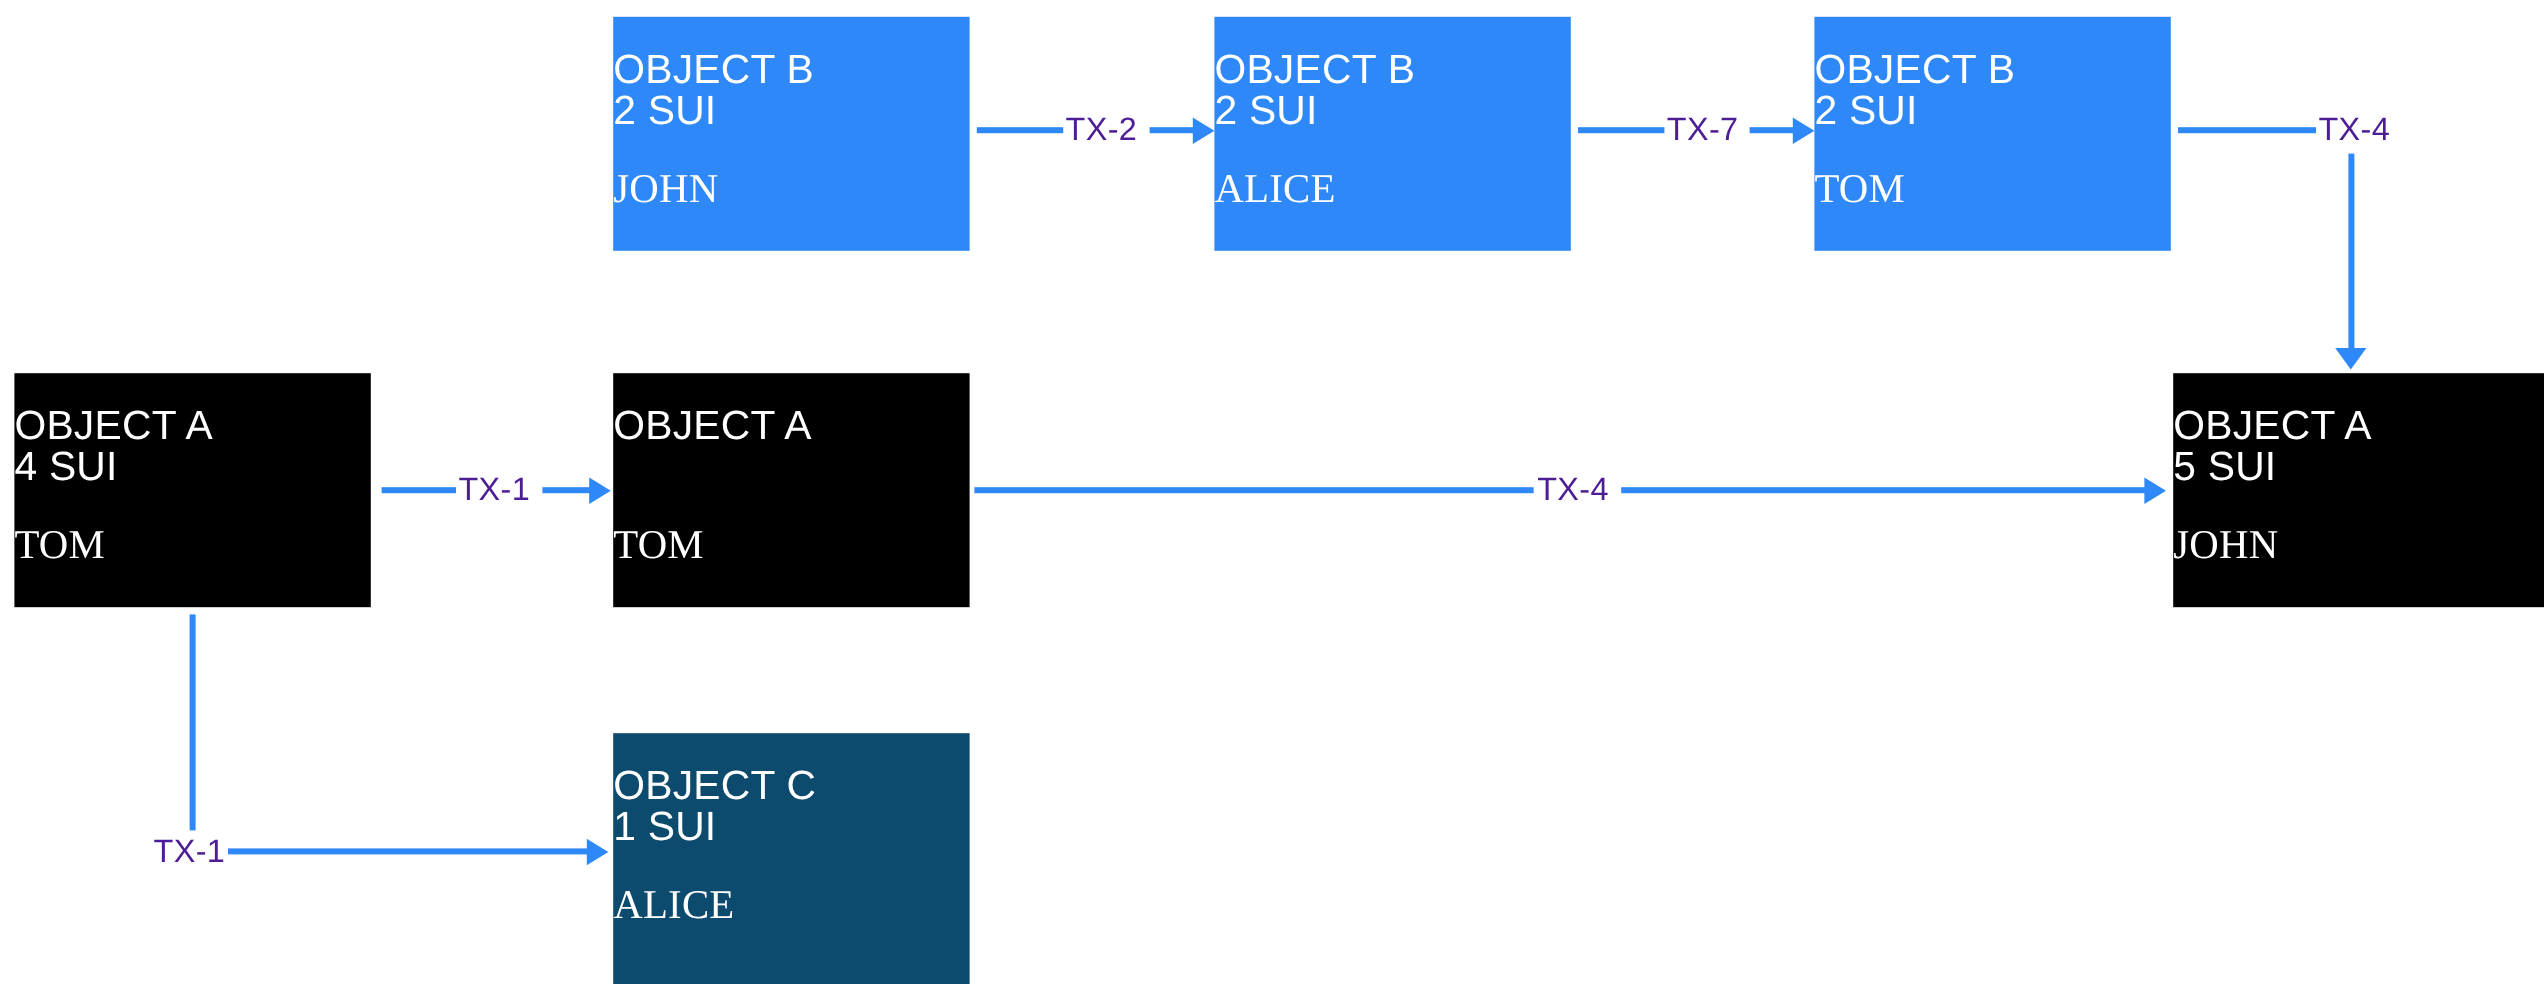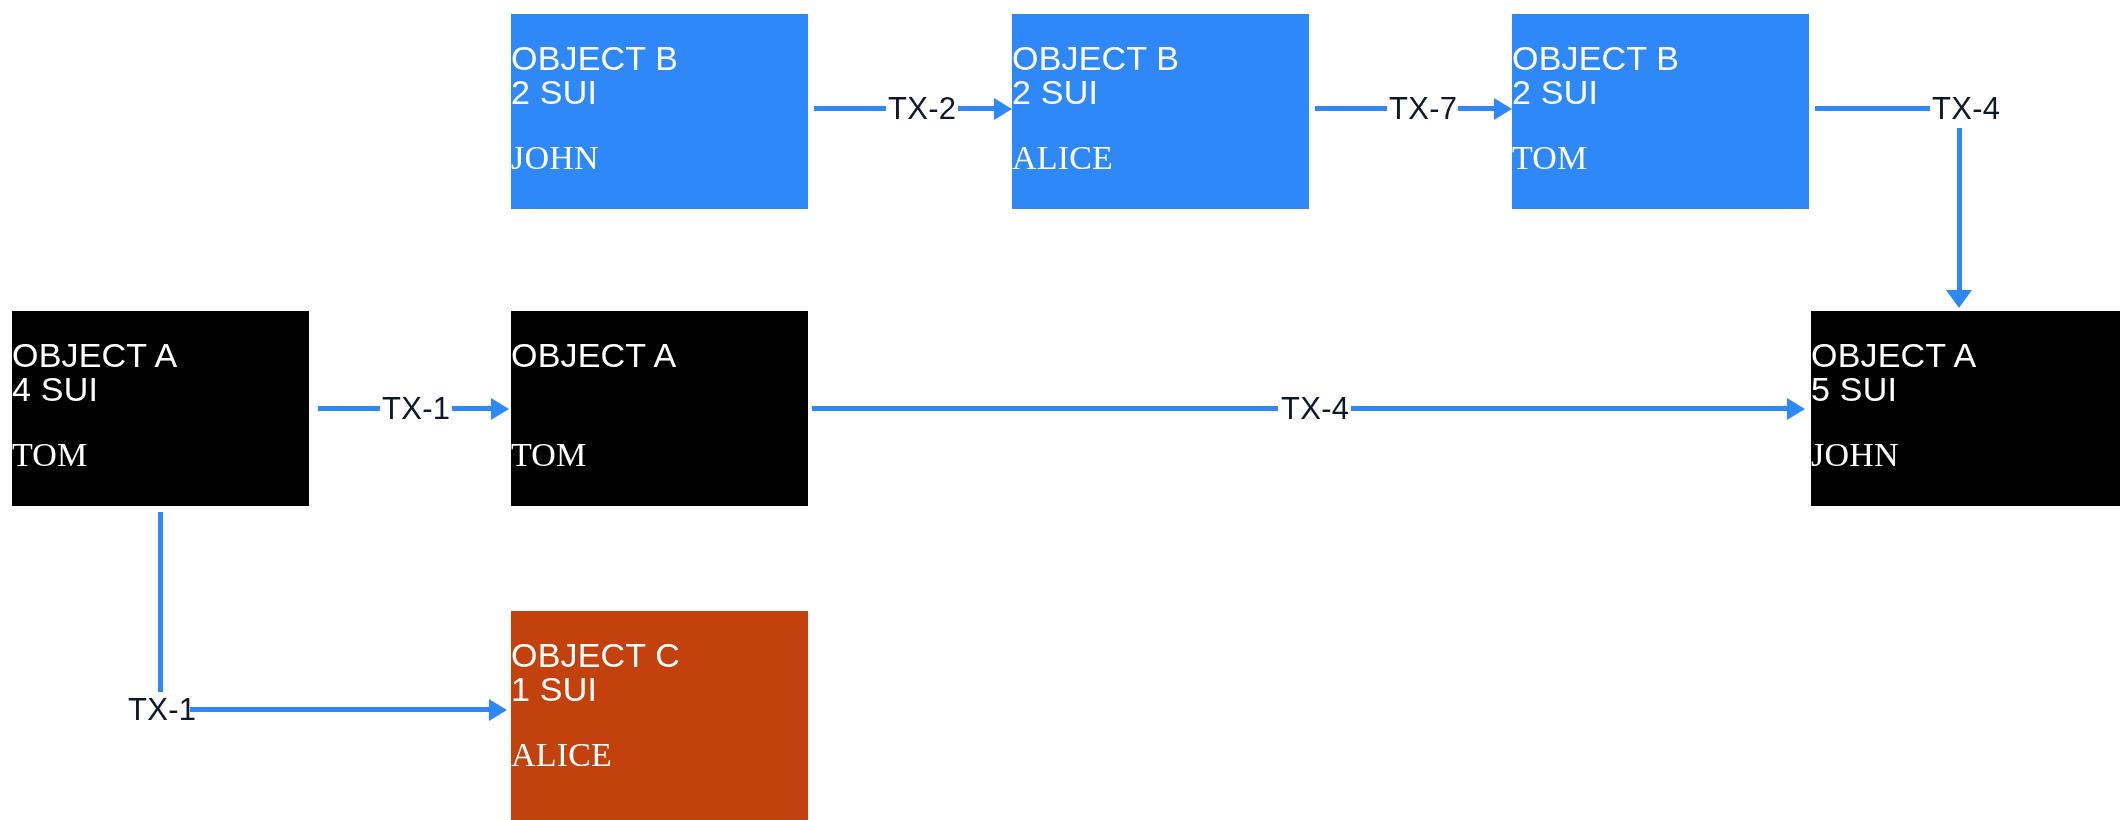--- a/index.html
+++ b/index.html
@@ -34,22 +34,22 @@
     line-height: 36px;
     letter-spacing: 0.2px;
     font-weight: 400;
   }
   .node .n-title { position: absolute; left: 0; top: 26px; }
   .node .n-amount { position: absolute; left: 0; top: 60px; }
   .node .n-owner { position: absolute; left: 0; top: 126px; font-family: Liberation Serif, serif; }
 
   .edge-label {
     position: absolute;
-    color: #0f172a;
-    font-size: 31px;
+    color: #4c1d95;
+    font-size: 27px;
     line-height: 27px;
     letter-spacing: 0.3px;
     white-space: nowrap;
   }
   .hline {
     position: absolute;
     height: 5px;
     border-radius: 0;
   }
   .vline {
@@ -104,21 +104,21 @@
     <span class="n-title">OBJECT A</span>
     <span class="n-owner">TOM</span>
   </div>
 
   <div class="node" style="left:1811px; top:311px; width:309px; height:195px; background:#000000;">
     <span class="n-title" style="width:297px;">OBJECT A</span>
     <span class="n-amount" style="width:297px;">5 SUI</span>
     <span class="n-owner" style="width:297px;">JOHN</span>
   </div>
 
-  <div class="node" style="left:511px; top:611px; width:297px; height:209px; background:#c2410c;">
+  <div class="node" style="left:511px; top:611px; width:297px; height:209px; background:#0c4a6e;">
     <span class="n-title">OBJECT C</span>
     <span class="n-amount">1 SUI</span>
     <span class="n-owner">ALICE</span>
   </div>
 
   <div class="hline" style="left:814px; top:106px; width:72px; background:#2f88f7;"></div>
   <div class="edge-label" style="left:888px; top:95px;">TX-2</div>
   <div class="hline" style="left:958px; top:106px; width:38px; background:#2f88f7;"></div>
   <div class="arrow-right" style="left:994px; top:98px; border-left:18px solid #2f88f7;"></div>
 

